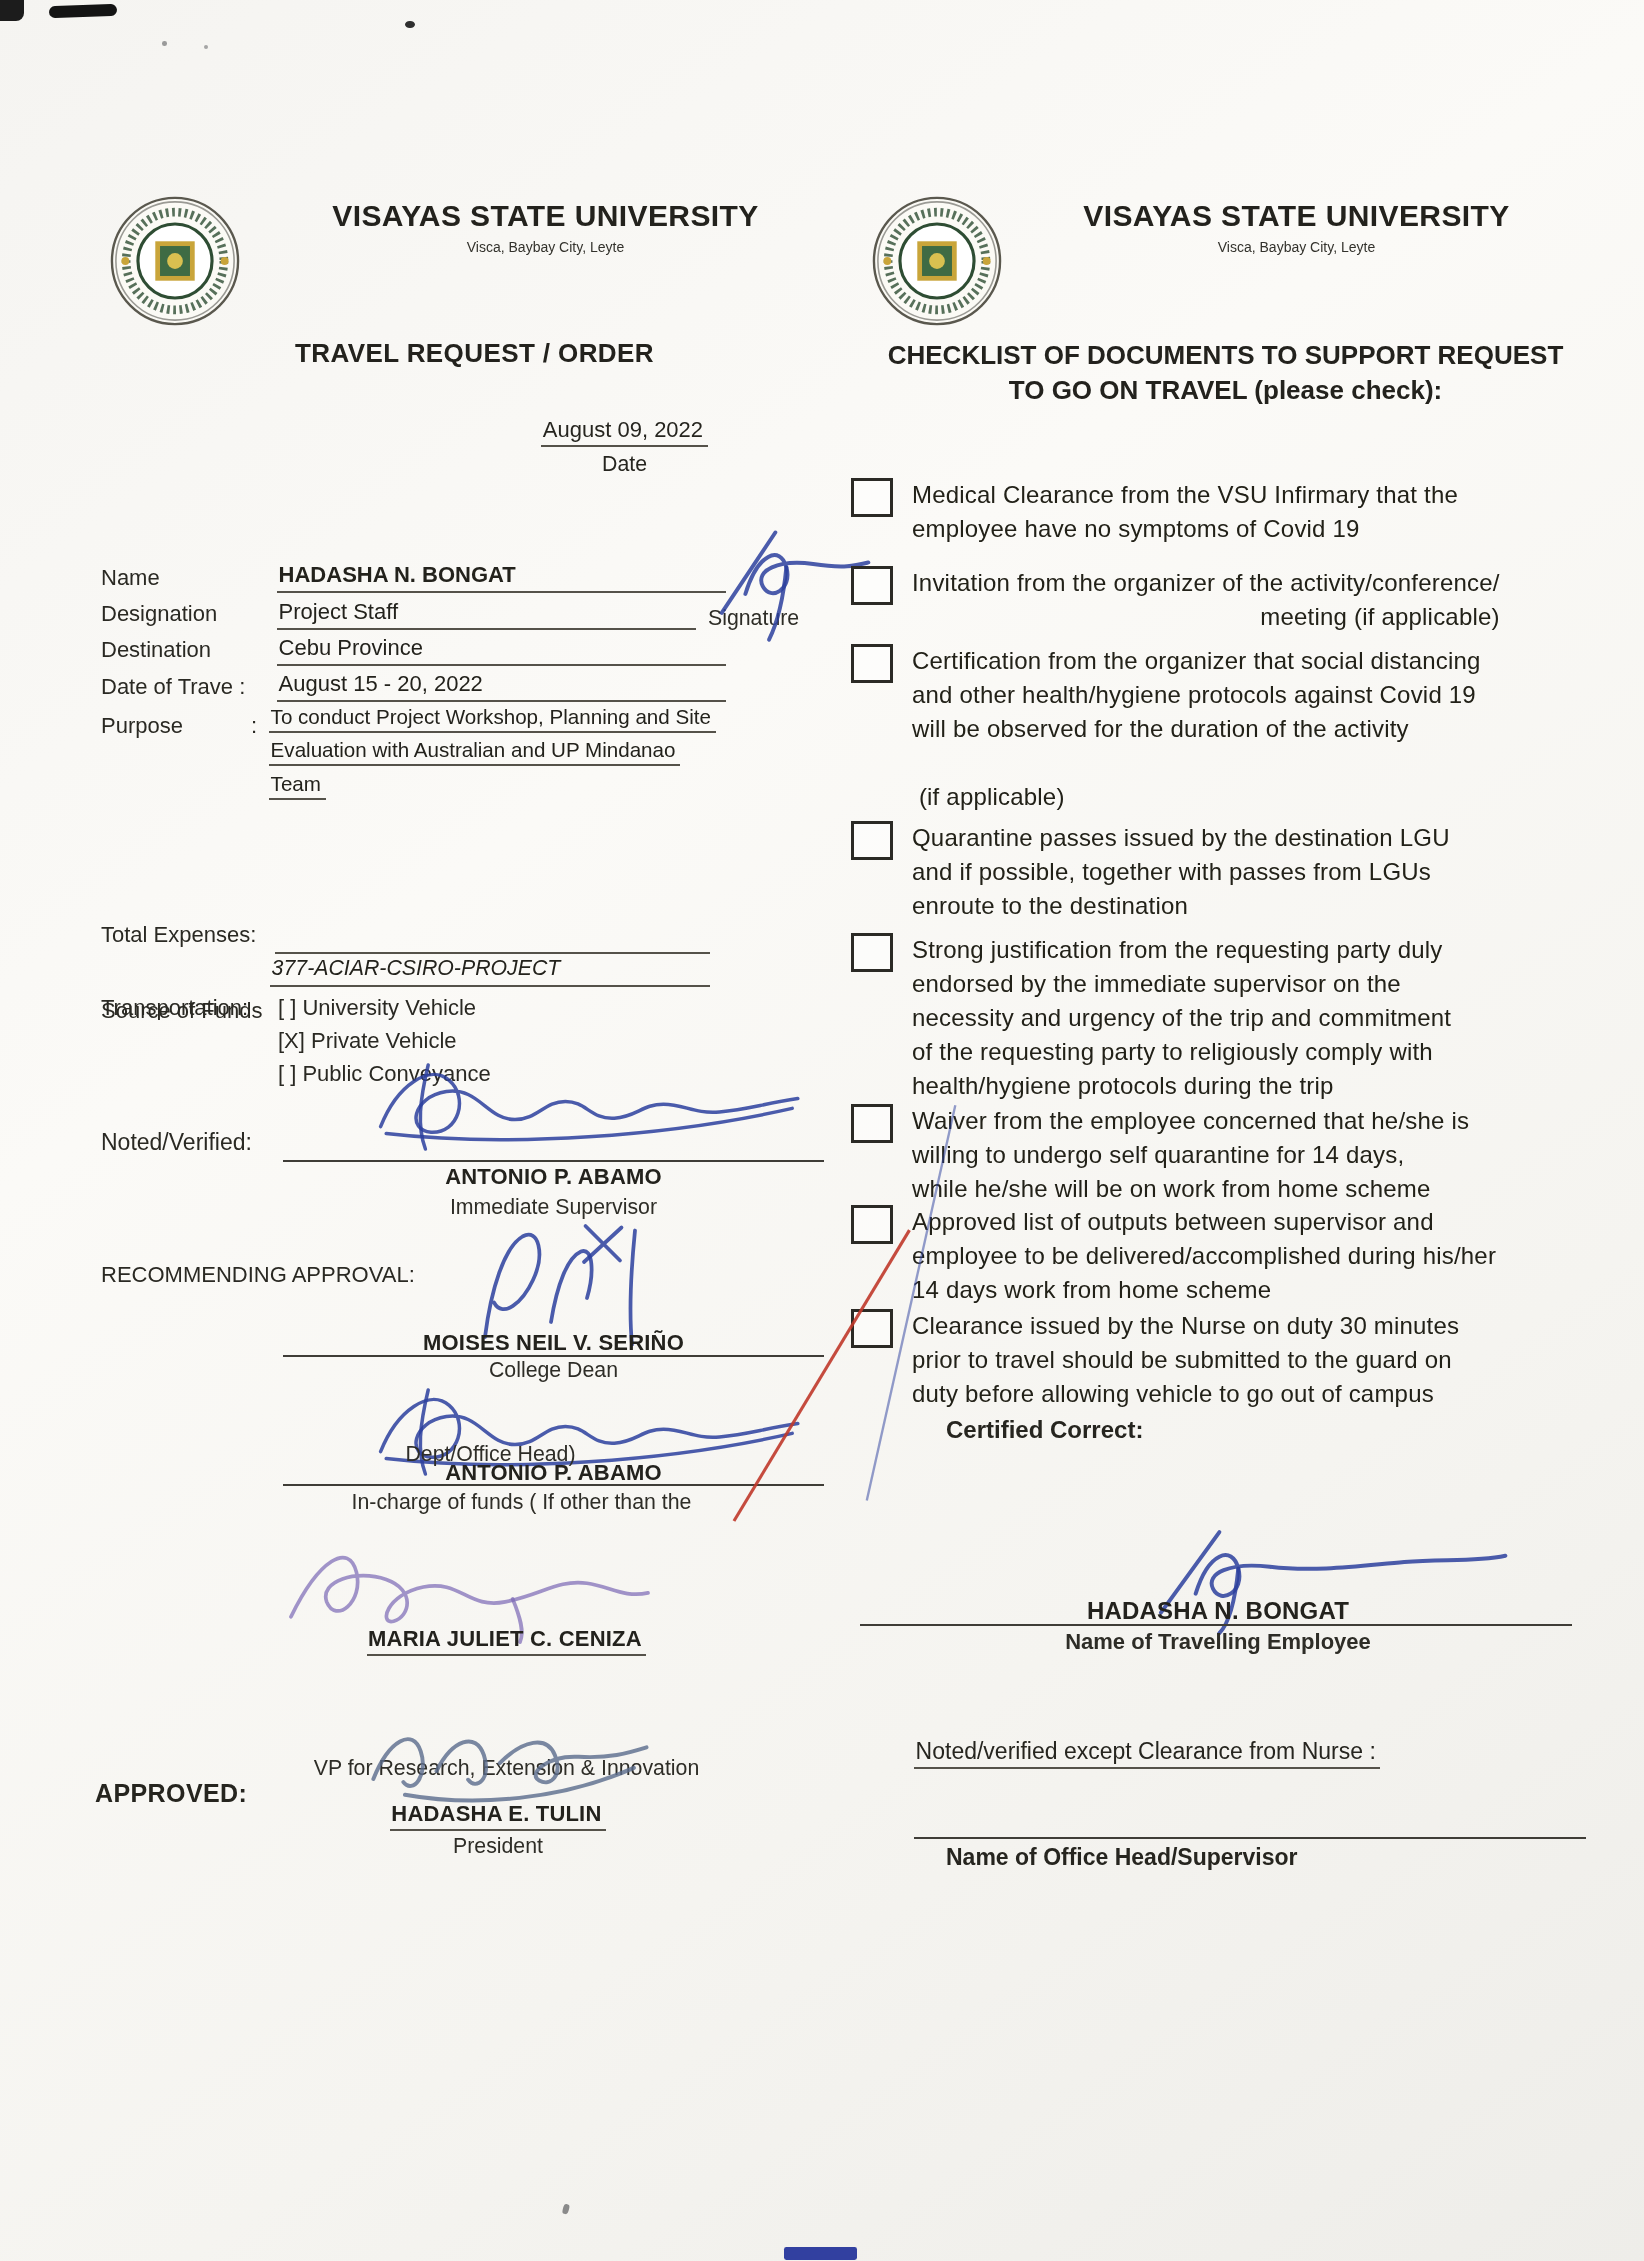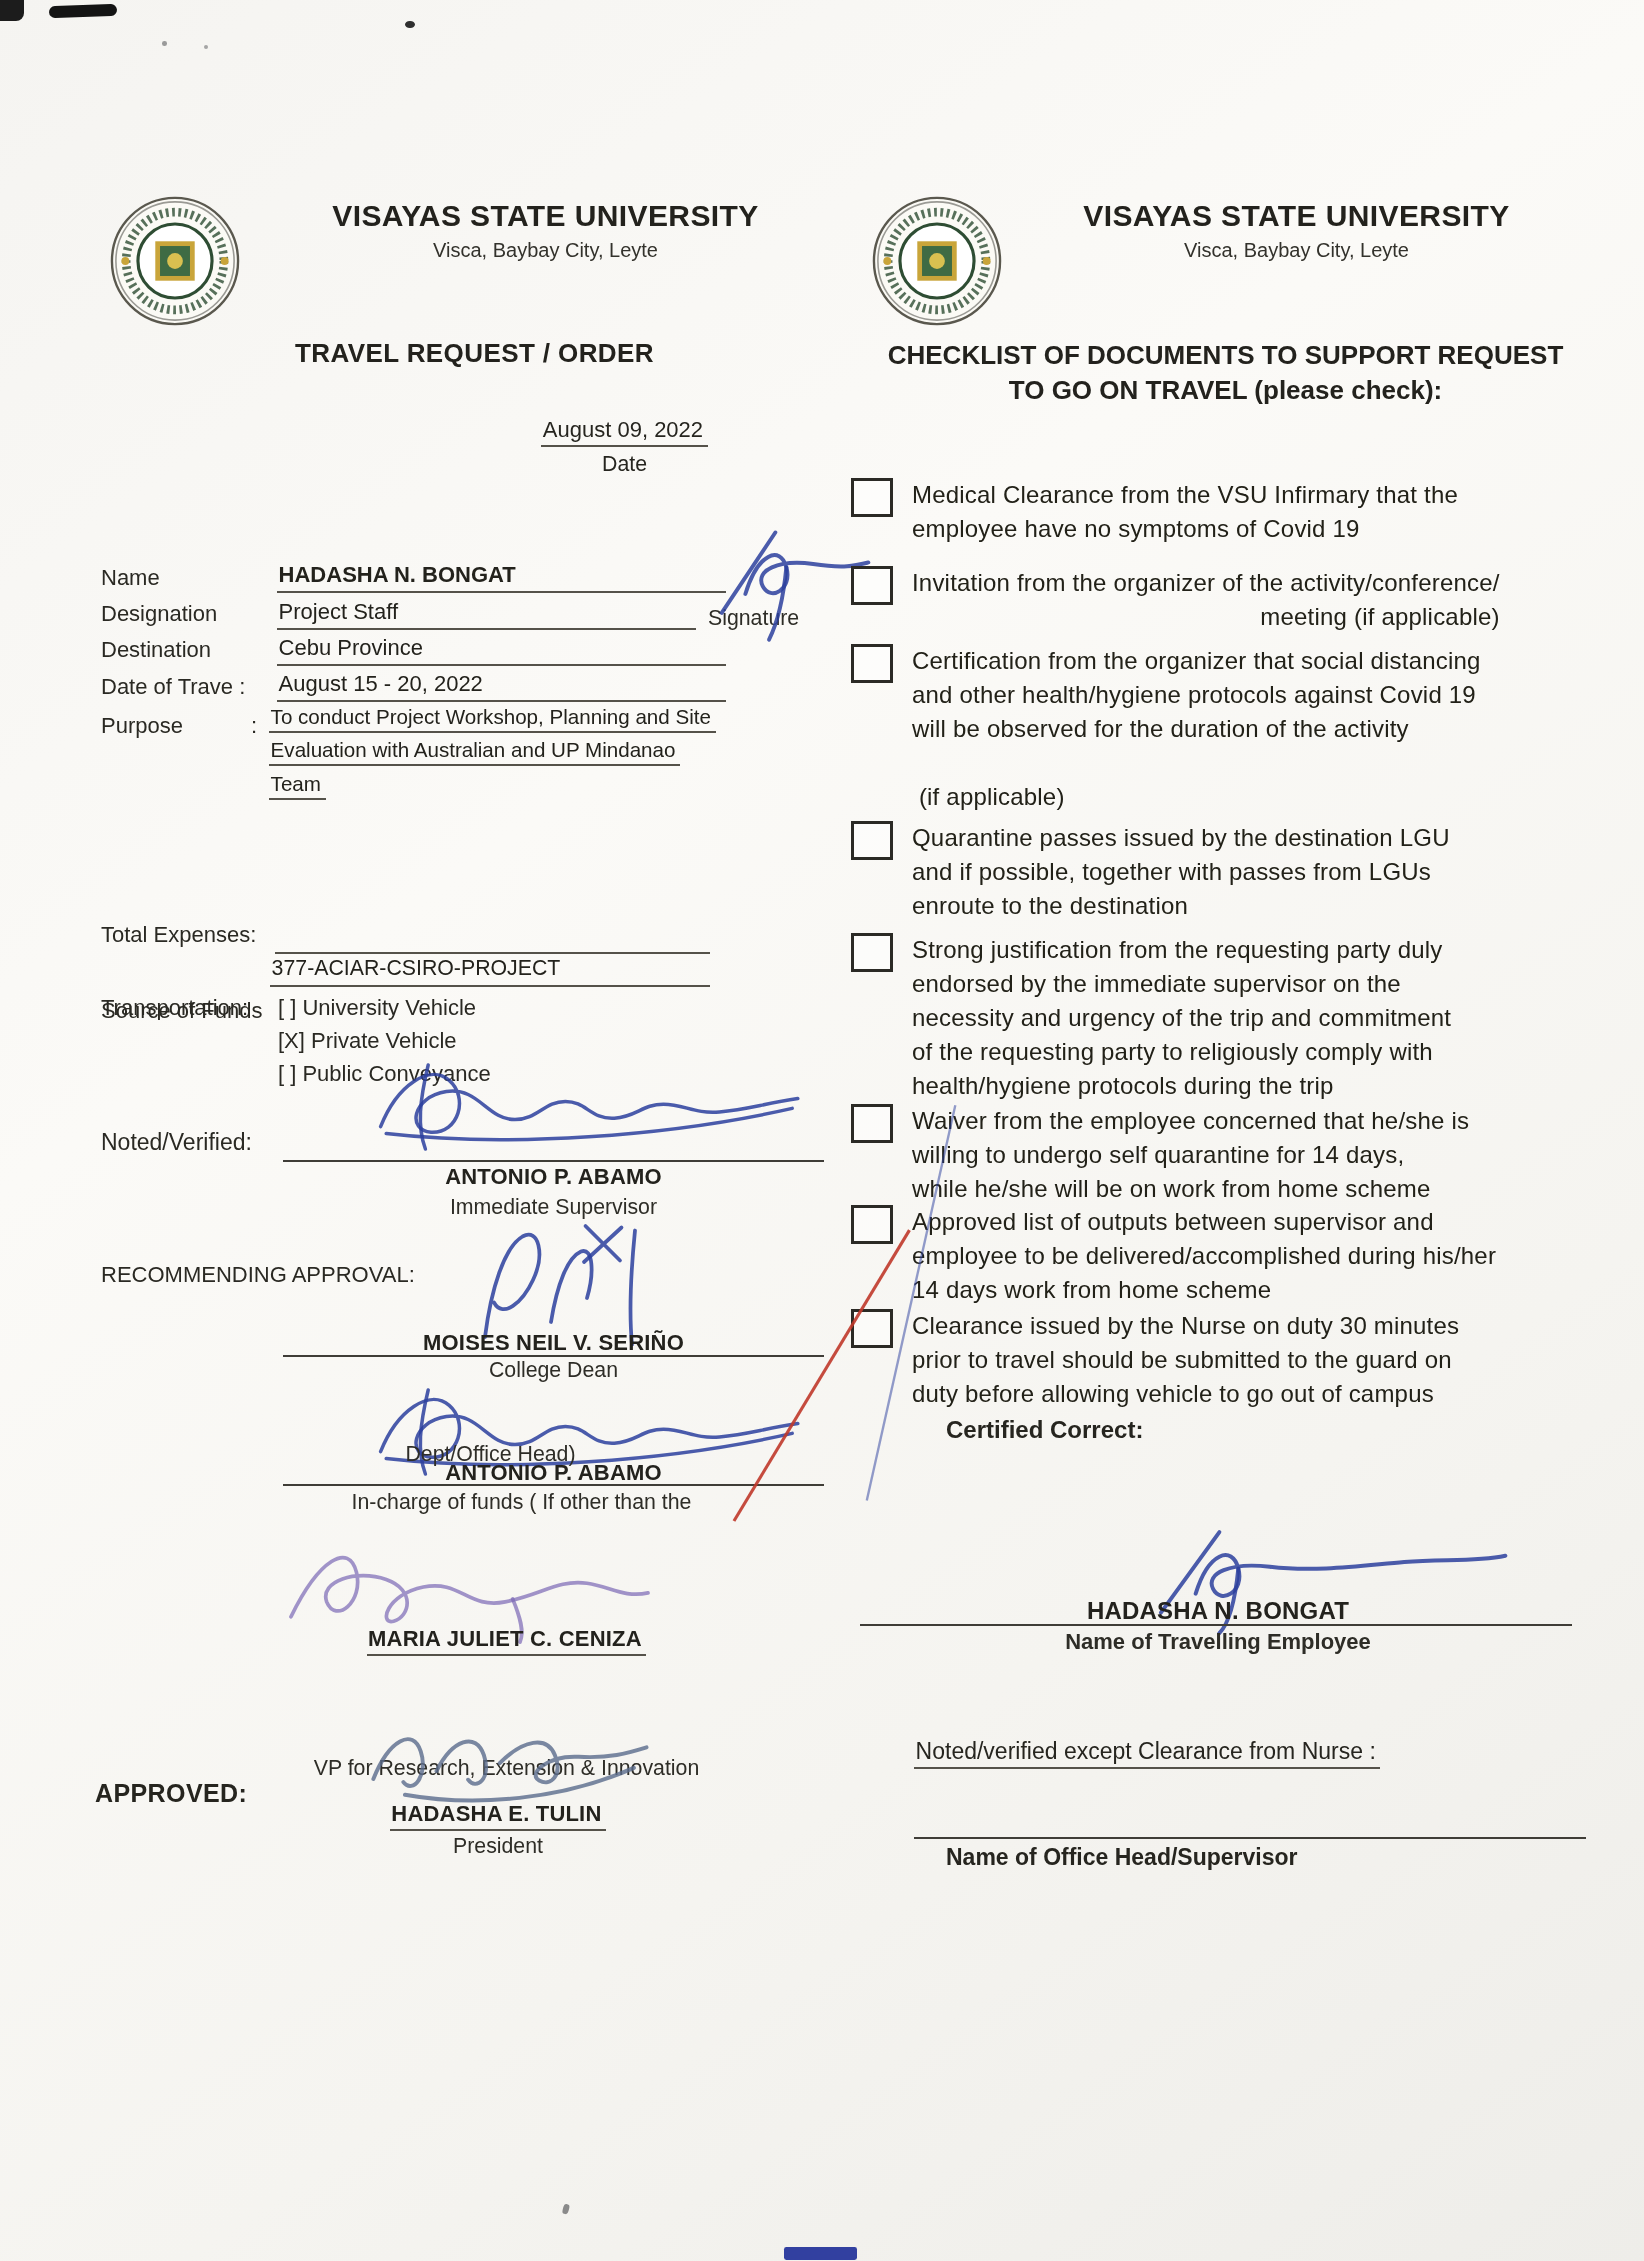--- a/index.html
+++ b/index.html
@@ -2,21 +2,21 @@
 <html style="font-size:12.7px"><head>
 <meta charset="utf-8">
 <style>
   html,body{margin:0;padding:0;}
   body{font-family:"Liberation Sans",sans-serif;background:#efeeea;}
   .page{position:relative;width:1645px;height:2261px;background:linear-gradient(145deg,#f5f4f1 0%,#fbfaf7 35%,#f5f4f0 70%,#eeede9 100%);color:#26251f;overflow:hidden;}
   .abs{position:absolute;}
   .b{font-weight:700;}
   .center{text-align:center;}
   .uni-name{font-size:30px;font-weight:700;letter-spacing:0.4px;color:#23221d;}
-  .uni-addr{font-size:20px;color:#33322c;}
+  .uni-addr{font-size:14px;color:#33322c;}
   .doc-title{font-size:26px;font-weight:700;letter-spacing:0.4px;color:#23221d;}
   .chk-title{font-size:26px;font-weight:700;line-height:35px;color:#23221d;}
   .row-label{position:absolute;font-size:22px;color:#2a2923;}
   .row-value{position:absolute;font-size:22px;color:#23221c;border-bottom:2.4px solid#55524a;padding:0 3.2px 3.2px 1.6px;line-height:27px;}
   .ul{border-bottom:2.4px solid #55524a;display:inline-block;padding:0 4.7px 2.4px 1.6px;}
   .purpose-line{position:absolute;font-size:20.6px;color:#23221c;}
   .sigline{position:absolute;border-top:2.4px solid #3f3d37;}
   .pname{position:absolute;font-weight:700;text-align:center;font-size:22px;letter-spacing:0.2px;color:#23221d;}
   .role{position:absolute;text-align:center;font-size:21.3px;color:#2e2d27;}
   .chk-item{position:absolute;left:851px;display:flex;width:751px;}
@@ -77,21 +77,21 @@
   <div class="purpose-line" style="left:269px;top:705px;"><span class="ul">To conduct Project Workshop, Planning and Site</span></div>
   <div class="purpose-line" style="left:269px;top:738px;"><span class="ul">Evaluation with Australian and UP Mindanao</span></div>
   <div class="purpose-line" style="left:269px;top:772px;"><span class="ul">Team</span></div>
 
   <div class="abs" style="left:708px;top:606px;font-size:21.3px;color:#2e2d27;">Signature</div>
 
   <div class="row-label" style="left:101px;top:922px;">Total Expenses:</div>
   <div class="row-value" style="left:275px;top:919px;width:430px;height:30px;"></div>
 
   <div class="row-label" style="left:101px;top:958px;margin-top:40px;">Source of Funds</div>
-  <div class="row-value" style="left:270px;top:955px;width:435px;font-size:21.3px;">377-ACIAR-CSIRO-PROJECT</div>
+  <div class="row-value" style="left:270px;top:955px;width:435px;font-size:21.3px;font-style:italic;">377-ACIAR-CSIRO-PROJECT</div>
 
   <div class="row-label" style="left:101px;top:995px;">Transportation:</div>
   <div class="row-label" style="left:278px;top:995px;">[  ] University Vehicle</div>
   <div class="row-label" style="left:278px;top:1028px;">[X] Private Vehicle</div>
   <div class="row-label" style="left:278px;top:1061px;">[ ] Public Conveyance</div>
 
   <div class="row-label" style="left:101px;top:1129px;font-size:23px;">Noted/Verified:</div>
 
   <svg class="abs sig ink-blue" style="left:332px;top:1044px" width="506" height="119" viewBox="0 0 640 170">
     <path d="M28,118 C52,58 98,28 126,52 C154,76 140,128 100,126 C66,124 72,76 122,68 C168,61 180,108 220,108 C252,108 262,82 292,82 C322,82 328,108 362,106 C394,104 402,86 432,86 C462,86 476,100 512,97 C550,94 572,86 624,78"></path>

